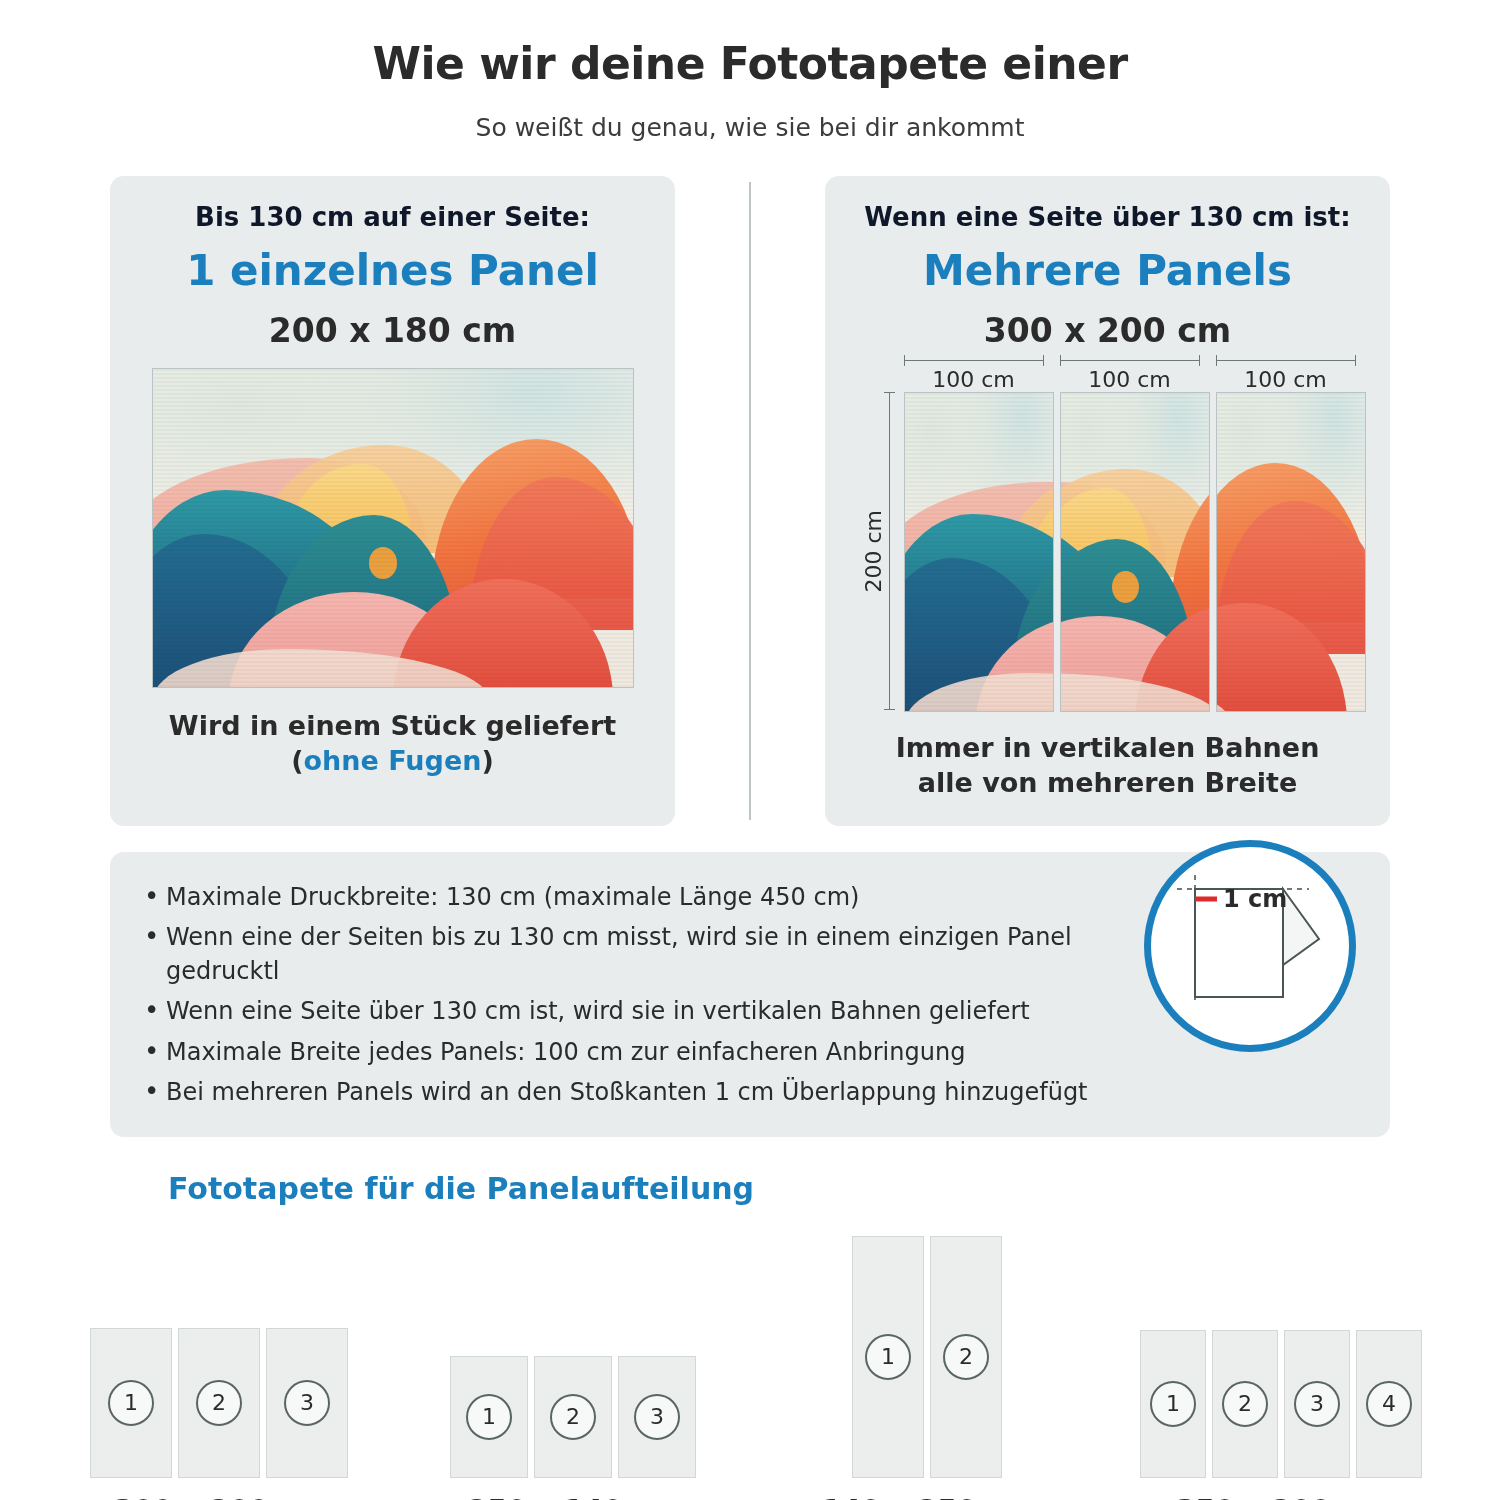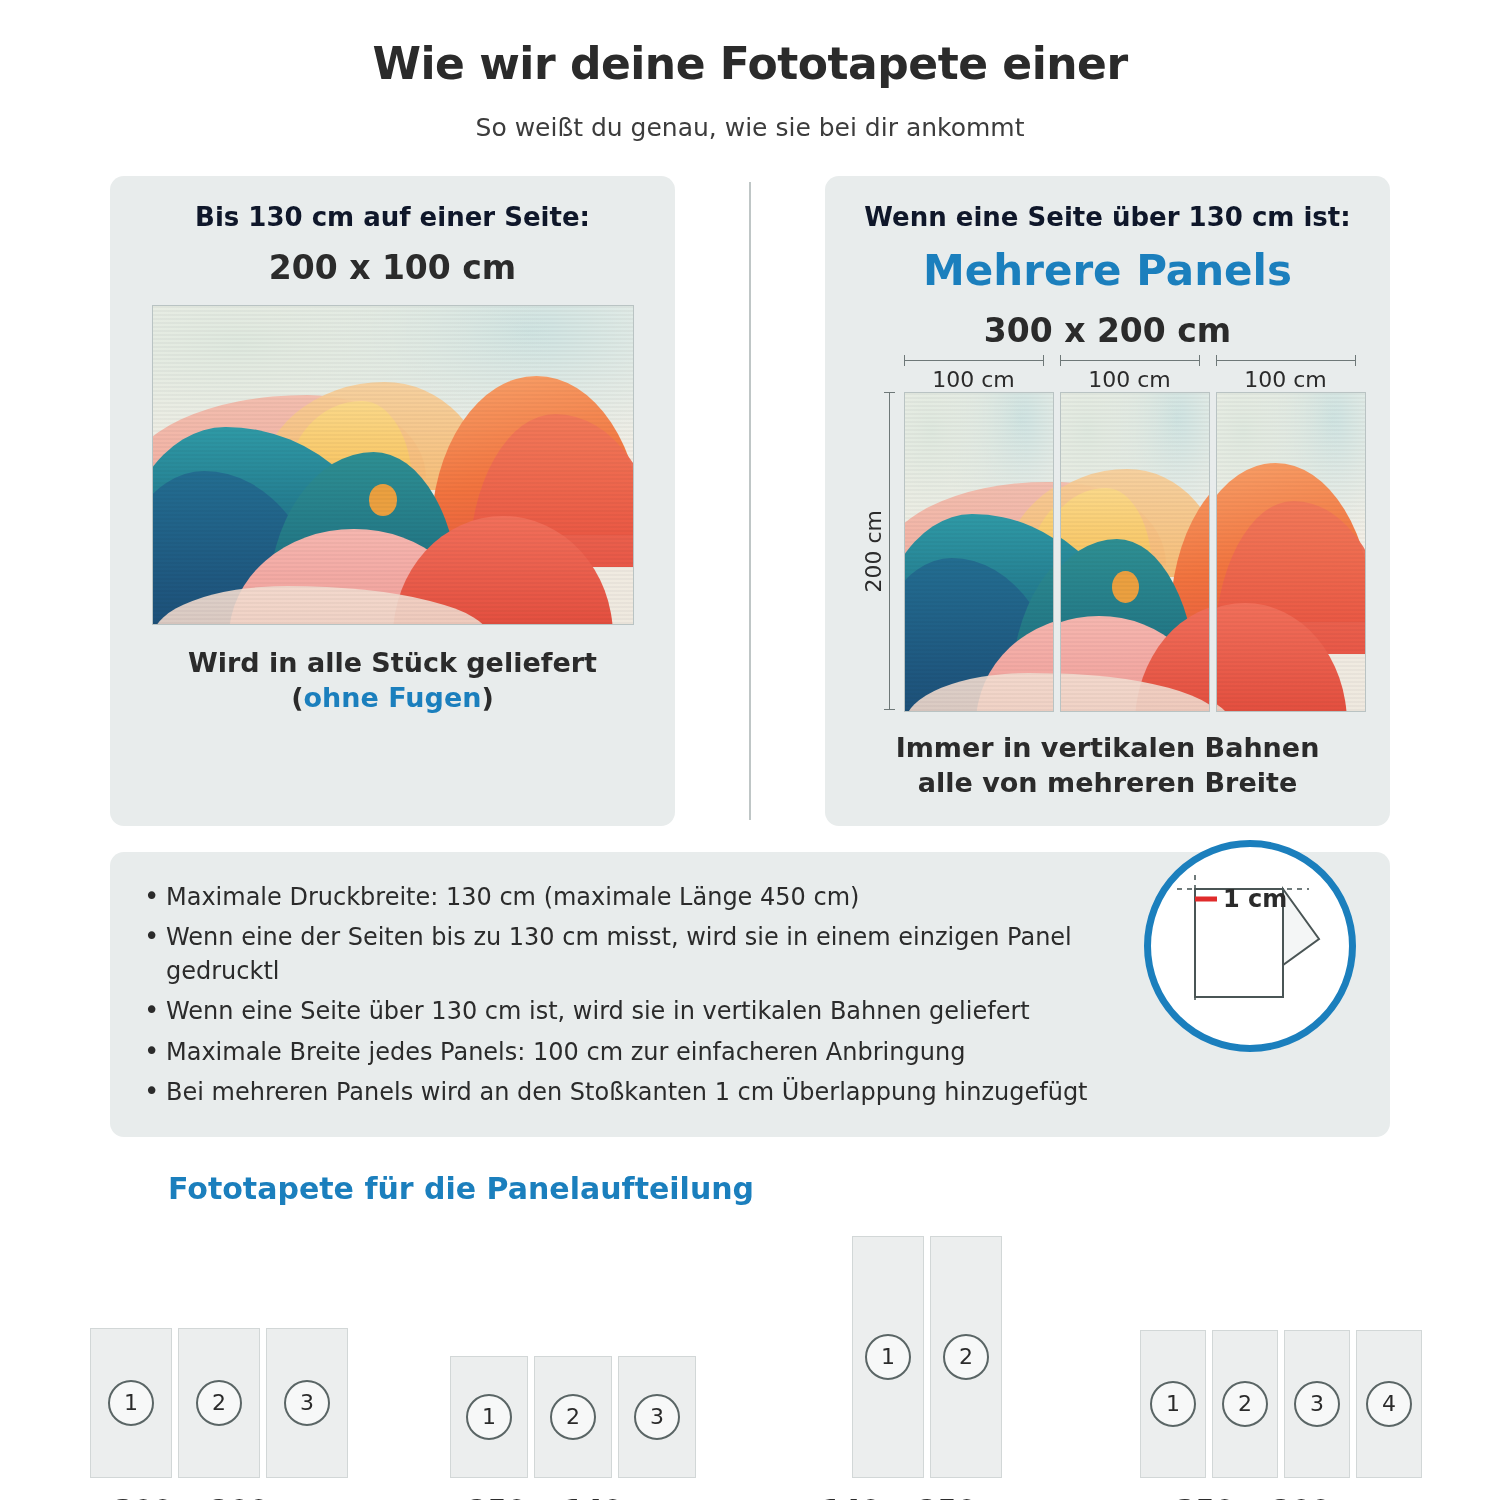--- a/index.html
+++ b/index.html
@@ -260,41 +260,42 @@
 
 <div class="page">
 
   <div class="title">Wie wir deine Fototapete einer</div>
   <div class="subtitle">So weißt du genau, wie sie bei dir ankommt</div>
 
   <div class="cards">
 
     <div class="card">
       <div class="card-kicker">Bis 130 cm auf einer Seite:</div>
-      <div class="card-dims">200 x 100 cm</div>
+      <div class="card-head">1 einzelnes Panel</div>
+      <div class="card-dims">200 x 180 cm</div>
 
       <div class="art art-single">
         <div class="sky"></div>
         <div class="l h-pinkhill"></div>
         <div class="l h-peach"></div>
         <div class="l h-yellow"></div>
         <div class="l h-orange"></div>
         <div class="l h-red"></div>
         <div class="l h-teal"></div>
         <div class="l h-deepblue"></div>
         <div class="l h-teal2"></div>
         <div class="l h-spot"></div>
         <div class="l h-rosefront"></div>
         <div class="l h-redfront"></div>
         <div class="l h-cream"></div>
         <div class="grain"></div>
       </div>
 
       <div class="card-foot">
-        <span>Wird in alle Stück geliefert</span><br>
+        <span>Wird in einem Stück geliefert</span><br>
         <span>(</span><span class="accent">ohne Fugen</span><span>)</span>
       </div>
     </div>
 
     <div class="divider"></div>
 
     <div class="card">
       <div class="card-kicker">Wenn eine Seite über 130 cm ist:</div>
       <div class="card-head">Mehrere Panels</div>
       <div class="card-dims">300 x 200 cm</div>

